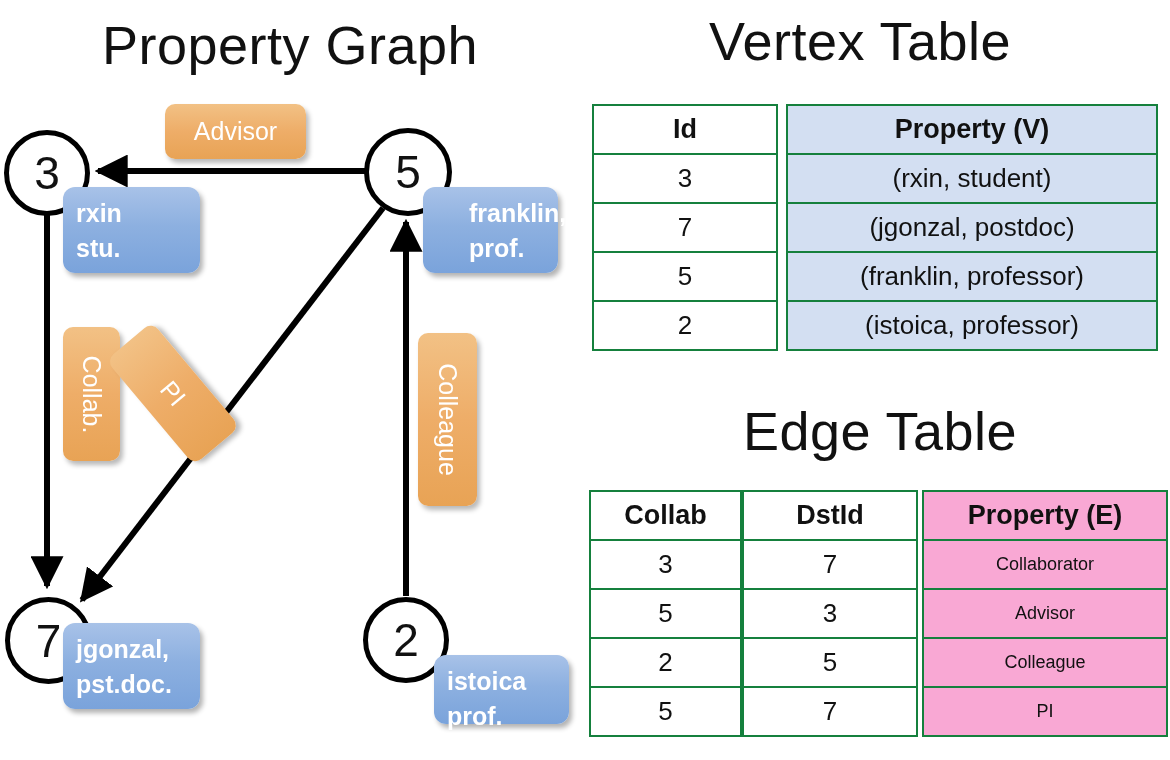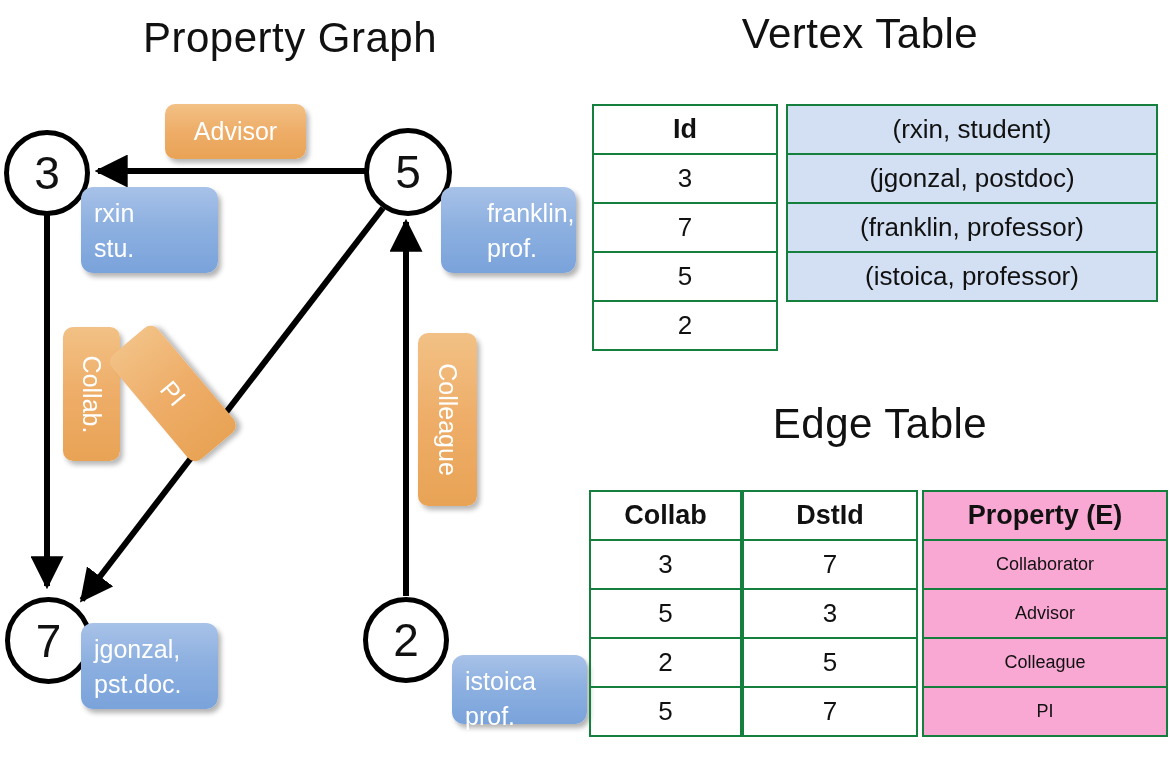--- a/index.html
+++ b/index.html
@@ -13,21 +13,21 @@
     overflow: hidden;
     font-family: "Liberation Sans", sans-serif;
     color: #000;
   }
 
   
   .title {
     position: absolute;
     font-family: "Liberation Sans", sans-serif;
     font-weight: 300;
-    font-size: 42px;
+    font-size: 54px;
     letter-spacing: 0.5px;
     color: #111;
     white-space: nowrap;
     text-align: center;
   }
   #title-property-graph { left: 0px;   top: 14px;  width: 580px; }
   #title-vertex-table   { left: 570px; top: 10px;  width: 580px; }
   #title-edge-table     { left: 590px; top: 400px; width: 580px; }
 
   
@@ -53,25 +53,24 @@
   }
 
   .vbox {
     position: absolute;
     border-radius: 12px;
     background: linear-gradient(to bottom, #a8c2e8 0%, #8db0e0 45%, #7aa3db 100%);
     box-shadow: 3px 4px 5px rgba(0,0,0,0.30);
     color: #ffffff;
     font-size: 25px;
     font-family: "Liberation Sans", sans-serif;
-    font-weight: 400;
+    font-weight: 700;
     padding: 9px 0 0 13px;
     line-height: 1.38;
     white-space: pre-line;
-    margin-left: 18px;
   }
 
   .ebox {
     position: absolute;
     border-radius: 10px;
     background: linear-gradient(to bottom, #f2c185 0%, #eead68 50%, #e8a355 100%);
     box-shadow: 3px 4px 5px rgba(0,0,0,0.28);
     color: #ffffff;
     font-size: 25px;
     font-family: "Liberation Sans", sans-serif;
@@ -199,20 +198,23 @@
     <td>5</td>
   </tr>
   <tr>
     <td>2</td>
   </tr>
 </tbody>
   </table>
 
 <table class="tbl" id="vertex-prop-table">
   <tbody>
+      <tr>
+    <th>Property (V)</th>
+  </tr>
   <tr>
     <td>(rxin, student)</td>
   </tr>
   <tr>
     <td>(jgonzal, postdoc)</td>
   </tr>
   <tr>
     <td>(franklin, professor)</td>
   </tr>
   <tr>

